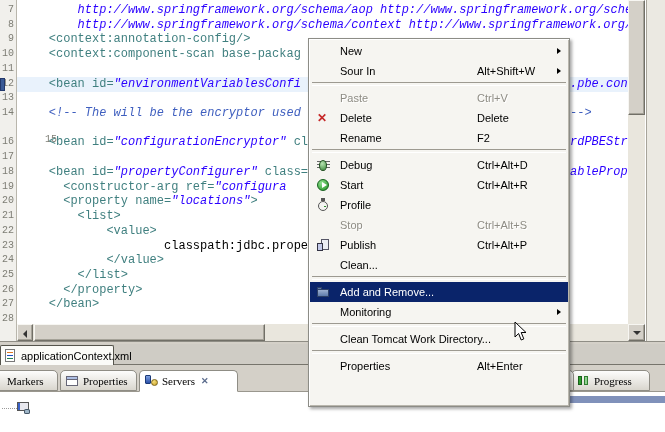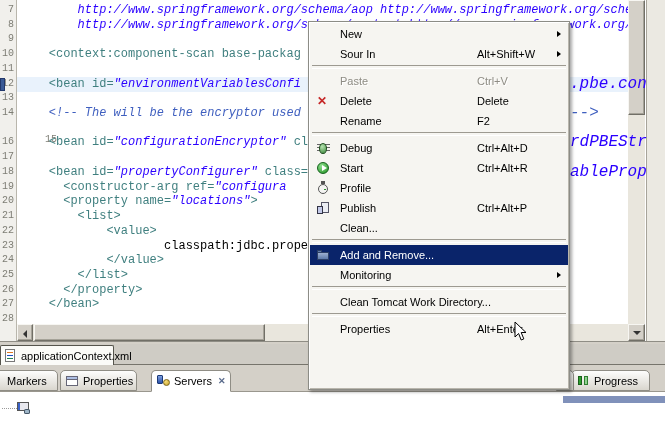--- a/index.html
+++ b/index.html
@@ -14,21 +14,21 @@
         border:1px solid #22386b;box-sizing:border-box;z-index:3;}
   .code-area{position:absolute;left:17px;top:0;width:611px;height:343px;overflow:hidden;z-index:2;}
   .code-line{position:absolute;left:0;width:100%;height:15px;line-height:15px;white-space:pre;
         font-family:"Liberation Mono",monospace;font-size:12px;}
   .hl-line{position:absolute;left:17px;width:611px;height:15px;background:var(--c-line_highlight);z-index:1;}
   .seg-t{color:var(--c-tag);}
   .seg-v{color:var(--c-attr_value);font-style:italic;}
   .seg-c{color:var(--c-comment);font-style:italic;}
   .seg-p{color:var(--c-plain);}
   .frag{position:absolute;left:570px;height:15px;line-height:15px;white-space:pre;
-        font-family:"Liberation Mono",monospace;font-size:16px;z-index:2;}
+        font-family:"Liberation Mono",monospace;font-size:12px;z-index:2;}
   
   .raised{background:#d4d0c8;border:1px solid;border-color:#f7f6f2 #716f67 #716f67 #f7f6f2;
           box-shadow:inset -1px -1px 0 #a5a298;box-sizing:border-box;}
   .vsb{position:absolute;left:628px;top:0;width:17px;height:341px;background:#e9e6dd;z-index:2;}
   .vsb-thumb{position:absolute;left:0;top:0;width:17px;height:115px;}
   .vsb-down{position:absolute;left:0;top:324px;width:17px;height:17px;}
   .hsb{position:absolute;left:17px;top:324px;width:611px;height:17px;background:#e9e6dd;z-index:3;}
   .hsb-left{position:absolute;left:0;top:0;width:16px;height:17px;}
   .hsb-thumb{position:absolute;left:17px;top:0;width:231px;height:17px;}
   .arrow{position:absolute;width:0;height:0;}
@@ -44,32 +44,32 @@
           border:1px solid #55544c;border-bottom:none;border-radius:2px 2px 0 0;box-sizing:border-box;
           display:flex;align-items:center;gap:4px;padding-left:3px;}
   .gap-strip{position:absolute;left:0;top:365px;width:665px;height:5px;background:#d4d0c8;z-index:4;}
   
   .viewtabs-strip{position:absolute;left:0;top:370px;width:665px;height:22px;background:#d4d0c8;
           border-bottom:1px solid #9a978e;box-sizing:border-box;z-index:4;}
   .vtab{position:absolute;top:0;height:21px;border:1px solid #8f8d85;border-radius:5px 5px 0 0;
           background:linear-gradient(#fdfdfc,#d9d6ce);box-sizing:border-box;display:flex;
           align-items:center;gap:4px;padding:0 5px;overflow:hidden;white-space:nowrap;}
   .vtab.active{background:#fff;height:22px;border-bottom:1px solid #fff;}
-  .vtab .lbl{font-size:11px;}
+  .vtab .lbl{font-size:11px;font-family:Liberation Serif, serif;}
   .close-x{font-size:9px;font-weight:bold;color:#5a6b8c;margin-left:2px;cursor:default;}
   .tab-fragment{position:absolute;left:556px;top:370px;width:18px;height:21px;border:1px solid #8f8d85;
           border-radius:5px 5px 0 0;background:linear-gradient(#fdfdfc,#d9d6ce);box-sizing:border-box;z-index:4;}
   
   .servers-view{position:absolute;left:0;top:392px;width:665px;height:40px;background:#fff;z-index:3;}
   .band{position:absolute;left:563px;top:396px;width:102px;height:7px;background:var(--c-band);z-index:4;}
   .tree-dots{position:absolute;left:2px;top:408px;width:15px;border-top:1px dotted #9a9a9a;}
   .server-sel{position:absolute;left:33px;top:400px;height:16px;line-height:16px;background:var(--c-selection);
           color:#fff;font-size:11px;padding:0 4px;outline:1px dotted #cdd6ee;outline-offset:-2px;white-space:pre;}
   
-  .menu{position:absolute;left:308px;top:21px;width:262px;height:369px;background:#f6f5f1;
+  .menu{position:absolute;left:308px;top:38px;width:262px;height:369px;background:#f6f5f1;
         border:1px solid #8c8c86;box-shadow:inset 1px 1px 0 #fff,inset -1px -1px 0 #b9b6ad,2px 2px 3px rgba(0,0,0,.35);
         box-sizing:border-box;padding:2px 1px;z-index:50;}
   .mi{position:relative;height:20px;line-height:20px;font-size:11px;}
   .mi .lbl{position:absolute;left:30px;}
   .mi .sc{position:absolute;left:167px;}
   .mi.dis{color:#8e8c84;text-shadow:1px 1px 0 #fff;}
   .mi.hl2{background:var(--c-menu_highlight);color:#fff;}
   .mi .subar{position:absolute;right:7px;top:7px;width:0;height:0;border-top:3.5px solid transparent;
         border-bottom:3.5px solid transparent;border-left:4px solid currentColor;}
   .msep{height:2px;margin:1px 2px 2px 2px;border-top:1px solid #9d9a91;border-bottom:1px solid #fff;}
@@ -134,20 +134,21 @@
       <div class="gnum" style="top: 238.52px;">23</div>
       <div class="gnum" style="top: 253.24px;">24</div>
       <div class="gnum" style="top: 267.96px;">25</div>
       <div class="gnum" style="top: 282.68px;">26</div>
       <div class="gnum" style="top: 297.4px;">27</div>
       <div class="gnum" style="top: 312.12px;">28</div>
     </div>
   <div class="code-area" id="codeArea">
       <div class="code-line" style="top: 3px; padding-left: 3px;"><span class="seg-v">        http://www.springframework.org/schema/aop http://www.springframework.org/schem</span></div>
       <div class="code-line" style="top: 17.72px; padding-left: 3px;"><span class="seg-v">        http://www.springframework.org/schema/context http://www.springframework.org/s</span></div>
+      <div class="code-line" style="top: 32.44px; padding-left: 3px;"><span class="seg-t">    &lt;context:annotation-config/&gt;</span></div>
       <div class="code-line" style="top: 47.16px; padding-left: 3px;"><span class="seg-t">    &lt;context:component-scan base-packag</span></div>
       <div class="code-line" style="top: 61.88px; padding-left: 3px;"></div>
       <div class="code-line" style="top: 76.6px; padding-left: 3px;"><span class="seg-t">    &lt;bean id=</span><span class="seg-v">"environmentVariablesConfi</span></div>
       <div class="code-line" style="top: 91.32px; padding-left: 3px;"></div>
       <div class="code-line" style="top: 106.04px; padding-left: 3px;"><span class="seg-c">    &lt;!-- The will be the encryptor used</span></div>
       <div class="code-line" style="top: 120.76px; padding-left: 3px;"></div>
       <div class="code-line" style="top: 135.48px; padding-left: 3px;"><span class="seg-t">    &lt;bean id=</span><span class="seg-v">"configurationEncryptor" </span><span class="seg-t">cl</span></div>
       <div class="code-line" style="top: 150.2px; padding-left: 3px;"></div>
       <div class="code-line" style="top: 164.92px; padding-left: 3px;"><span class="seg-t">    &lt;bean id=</span><span class="seg-v">"propertyConfigurer" </span><span class="seg-t">class=</span></div>
       <div class="code-line" style="top: 179.64px; padding-left: 3px;"><span class="seg-t">      &lt;constructor-arg ref=</span><span class="seg-v">"configura</span></div>
@@ -187,21 +188,21 @@
 
   <div class="viewtabs-strip" id="vtabs">
       <div class="vtab" style="left: -16px; width: 74px;">
         <span class="ic ic13 ic-markers"></span>
         <span class="lbl">Markers</span>
       </div>
       <div class="vtab" style="left: 60px; width: 77px;">
         <span class="ic ic13 ic-properties"></span>
         <span class="lbl">Properties</span>
       </div>
-      <div class="vtab active" style="left: 139px; width: 80px; margin-left: 12px;">
+      <div class="vtab active" style="left: 139px; width: 99px;">
         <span class="ic ic13 ic-servers"></span>
         <span class="lbl">Servers</span>
         <span class="close-x">✕</span>
       </div>
       <div class="vtab" style="left: 571px; width: 79px;">
         <span class="ic ic13 ic-progress"></span>
         <span class="lbl">Progress</span>
       </div>
     </div>
   <div class="tab-fragment"></div>
@@ -230,20 +231,24 @@
       </div>
       <div class="mi"><span class="mic ic ic-delete"></span><span class="lbl">Delete</span><span class="sc">Delete</span></div>
       <div class="mi">
         <span class="lbl">Rename</span>
         <span class="sc">F2</span>
       </div>
       <div class="msep"></div>
       <div class="mi"><span class="mic ic ic-debug"></span><span class="lbl">Debug</span><span class="sc">Ctrl+Alt+D</span></div>
       <div class="mi"><span class="mic ic ic-start"></span><span class="lbl">Start</span><span class="sc">Ctrl+Alt+R</span></div>
       <div class="mi"><span class="mic ic ic-profile"></span><span class="lbl">Profile</span></div>
+      <div class="mi dis">
+        <span class="lbl">Stop</span>
+        <span class="sc">Ctrl+Alt+S</span>
+      </div>
       <div class="mi"><span class="mic ic ic-publish"></span><span class="lbl">Publish</span><span class="sc">Ctrl+Alt+P</span></div>
       <div class="mi">
         <span class="lbl">Clean...</span>
       </div>
       <div class="msep"></div>
       <div class="mi hl2"><span class="mic ic ic-add-remove"></span><span class="lbl">Add and Remove...</span></div>
       <div class="mi">
         <span class="lbl">Monitoring</span>
         <span class="subar"></span>
       </div>

